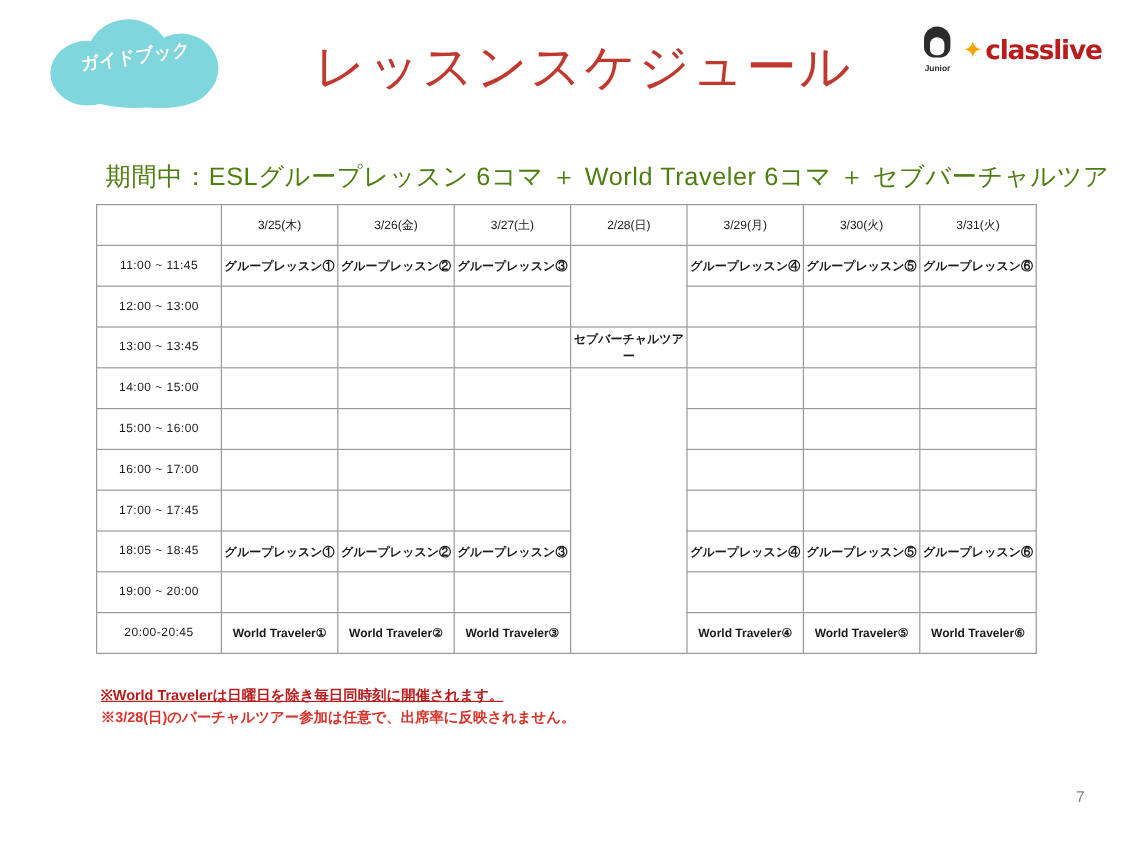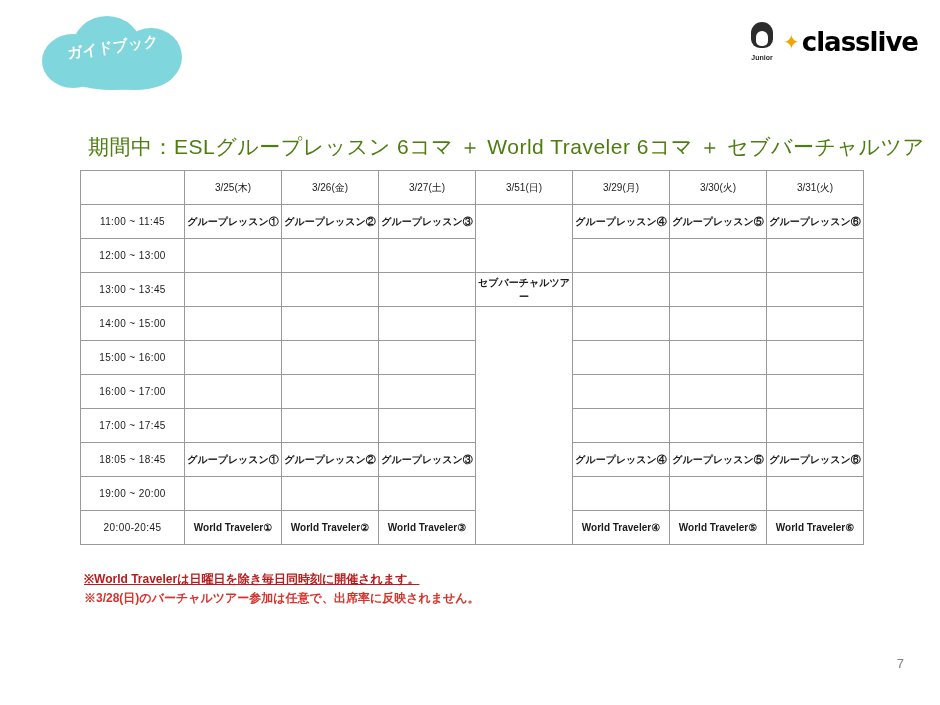--- a/index.html
+++ b/index.html
@@ -102,23 +102,23 @@
     color: #2b2b2b;
     font-weight: bold;
   }
   .logo-star {
     color: #f0a500;
     font-size: 20px;
     margin-right: 2px;
     line-height: 1;
   }
   .logo-text {
-    font-size: 26px;
-    font-weight: bold;
-    color: #000000;
+    font-size: 22px;
+    font-weight: bold;
+    color: #b91c1c;
     letter-spacing: -1px;
     font-family: "DejaVu Sans", sans-serif;
   }
 
   
   .subtitle {
     position: absolute;
     left: 88px;
     top: 133px;
     font-size: 21px;
@@ -210,20 +210,21 @@
 
   <div class="cloud-badge">
     <div class="blob b1"></div>
     <div class="blob b2"></div>
     <div class="blob b3"></div>
     <div class="blob b4"></div>
     <div class="blob b5"></div>
     <div class="cloud-text">ガイドブック</div>
   </div>
 
+  <div class="slide-title">レッスンスケジュール</div>
 
   <div class="logo">
     <div class="logo-mark">
       <div class="logo-penguin"></div>
       <div class="logo-junior">Junior</div>
     </div>
     <div class="logo-star">✦</div>
     <div class="logo-text">classlive</div>
   </div>
 
@@ -240,21 +241,21 @@
           <col class="daycol">
           <col class="daycol">
           <col class="daycol">
       </colgroup>
       <thead>
         <tr>
           <th class="corner"></th>
           <th class="day-head">3/25(木)</th>
           <th class="day-head">3/26(金)</th>
           <th class="day-head">3/27(土)</th>
-          <th class="day-head">3/51(日)</th>
+          <th class="day-head">2/28(日)</th>
           <th class="day-head">3/29(月)</th>
           <th class="day-head">3/30(火)</th>
           <th class="day-head">3/31(火)</th>
         </tr>
       </thead>
       <tbody>
 
         <tr>
           <td class="timecell">11:00 ~ 11:45</td>
           <td class="lesson">グループレッスン①</td>

